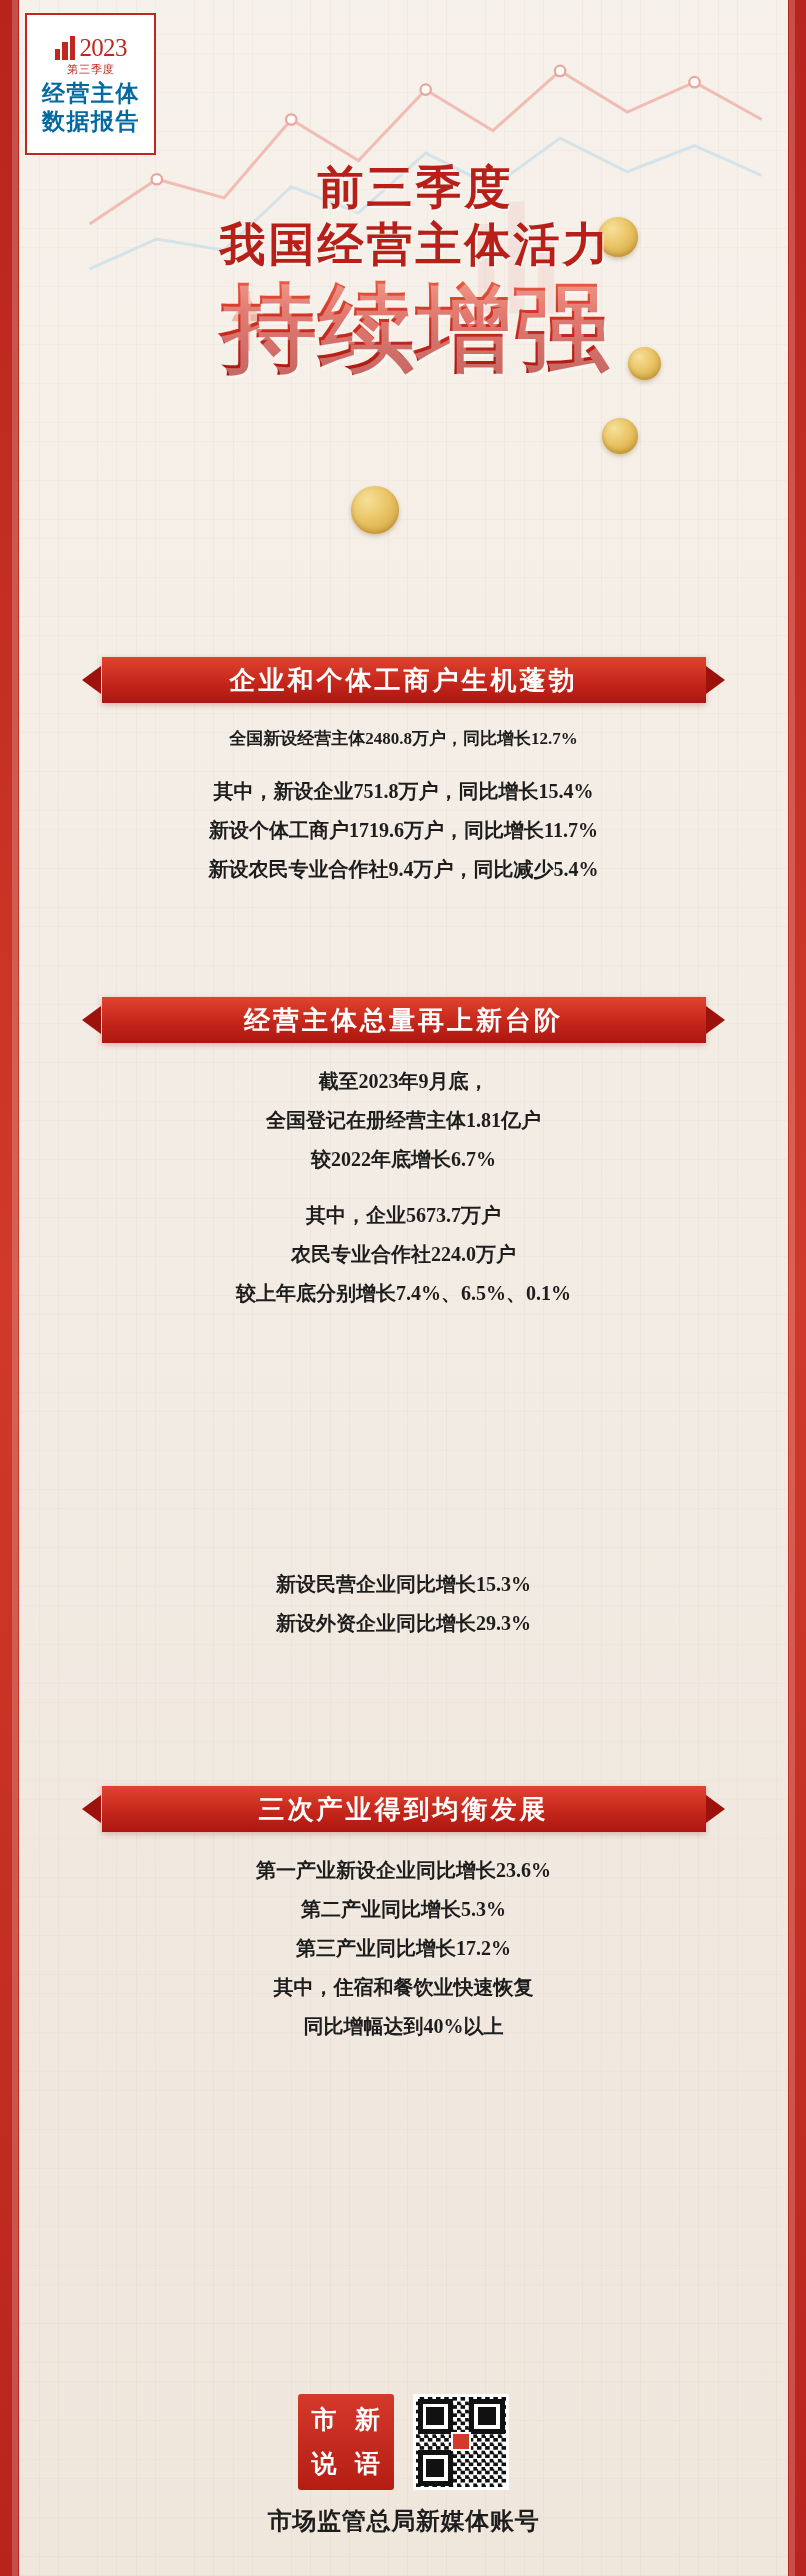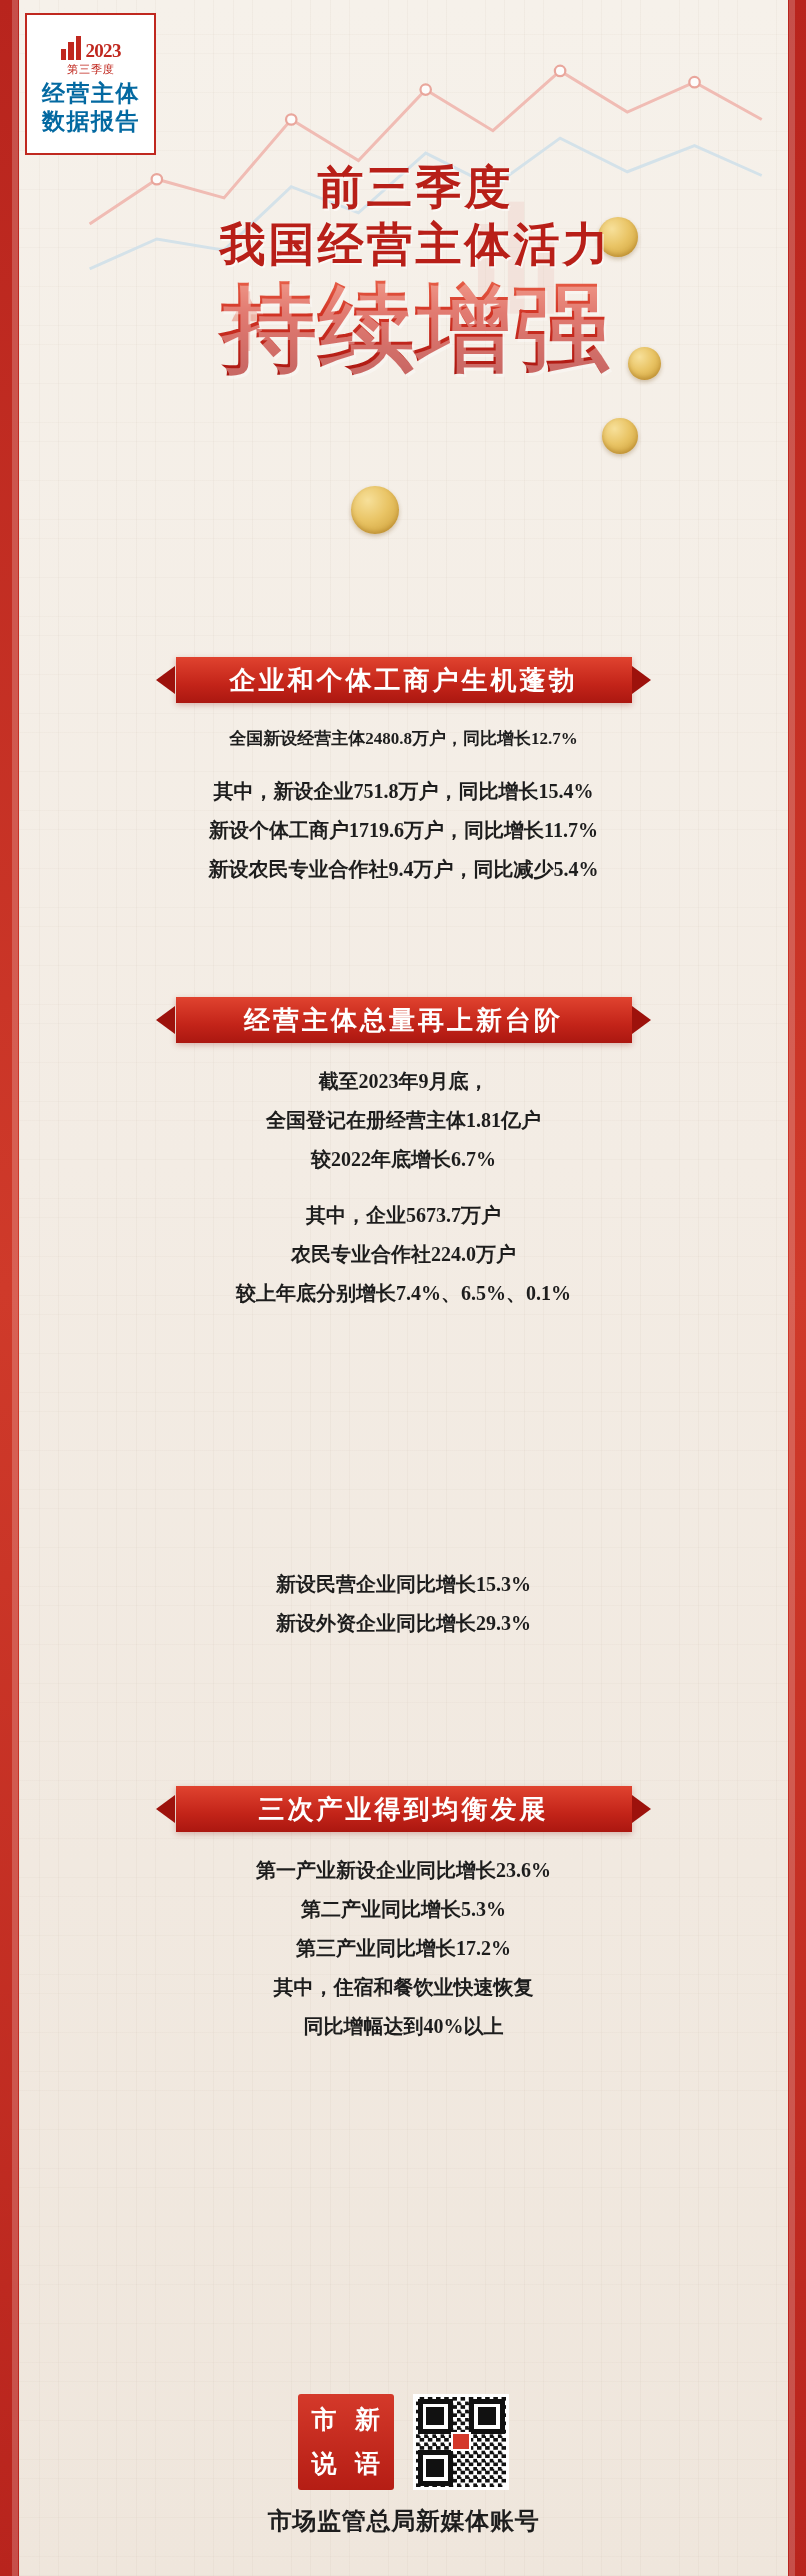--- a/index.html
+++ b/index.html
@@ -80,22 +80,22 @@
   }
   .badge-bars i {
     display: block;
     width: 5.2px;
     background: #c0281f;
   }
   .badge-bars i:nth-child(1) { height: 10.5px; }
   .badge-bars i:nth-child(2) { height: 18px; }
   .badge-bars i:nth-child(3) { height: 24px; }
   .badge-year {
-    font-size: 19px;
-    font-weight: bold;
+    font-size: 25px;
+    font-weight: normal;
     color: #c0281f;
     line-height: 1;
     letter-spacing: -0.7px;
   }
   .badge-quarter {
     font-size: 11.2px;
     color: #c0281f;
     letter-spacing: 0.7px;
     margin-top: 3px;
     line-height: 1.1;
@@ -165,21 +165,21 @@
   
   .section {
     position: absolute;
     left: 0;
     right: 0;
     z-index: 5;
     text-align: center;
   }
   .band {
     position: relative;
-    width: 456px;
+    width: 604px;
     margin: 0 auto;
     height: 46px;
     background: linear-gradient(180deg, #e0432f 0%, #c32419 60%, #ab1710 100%);
     display: flex;
     align-items: center;
     justify-content: center;
     box-shadow: 0 2.2px 6px rgba(140,30,20,0.28);
   }
   .band::before,
   .band::after {

